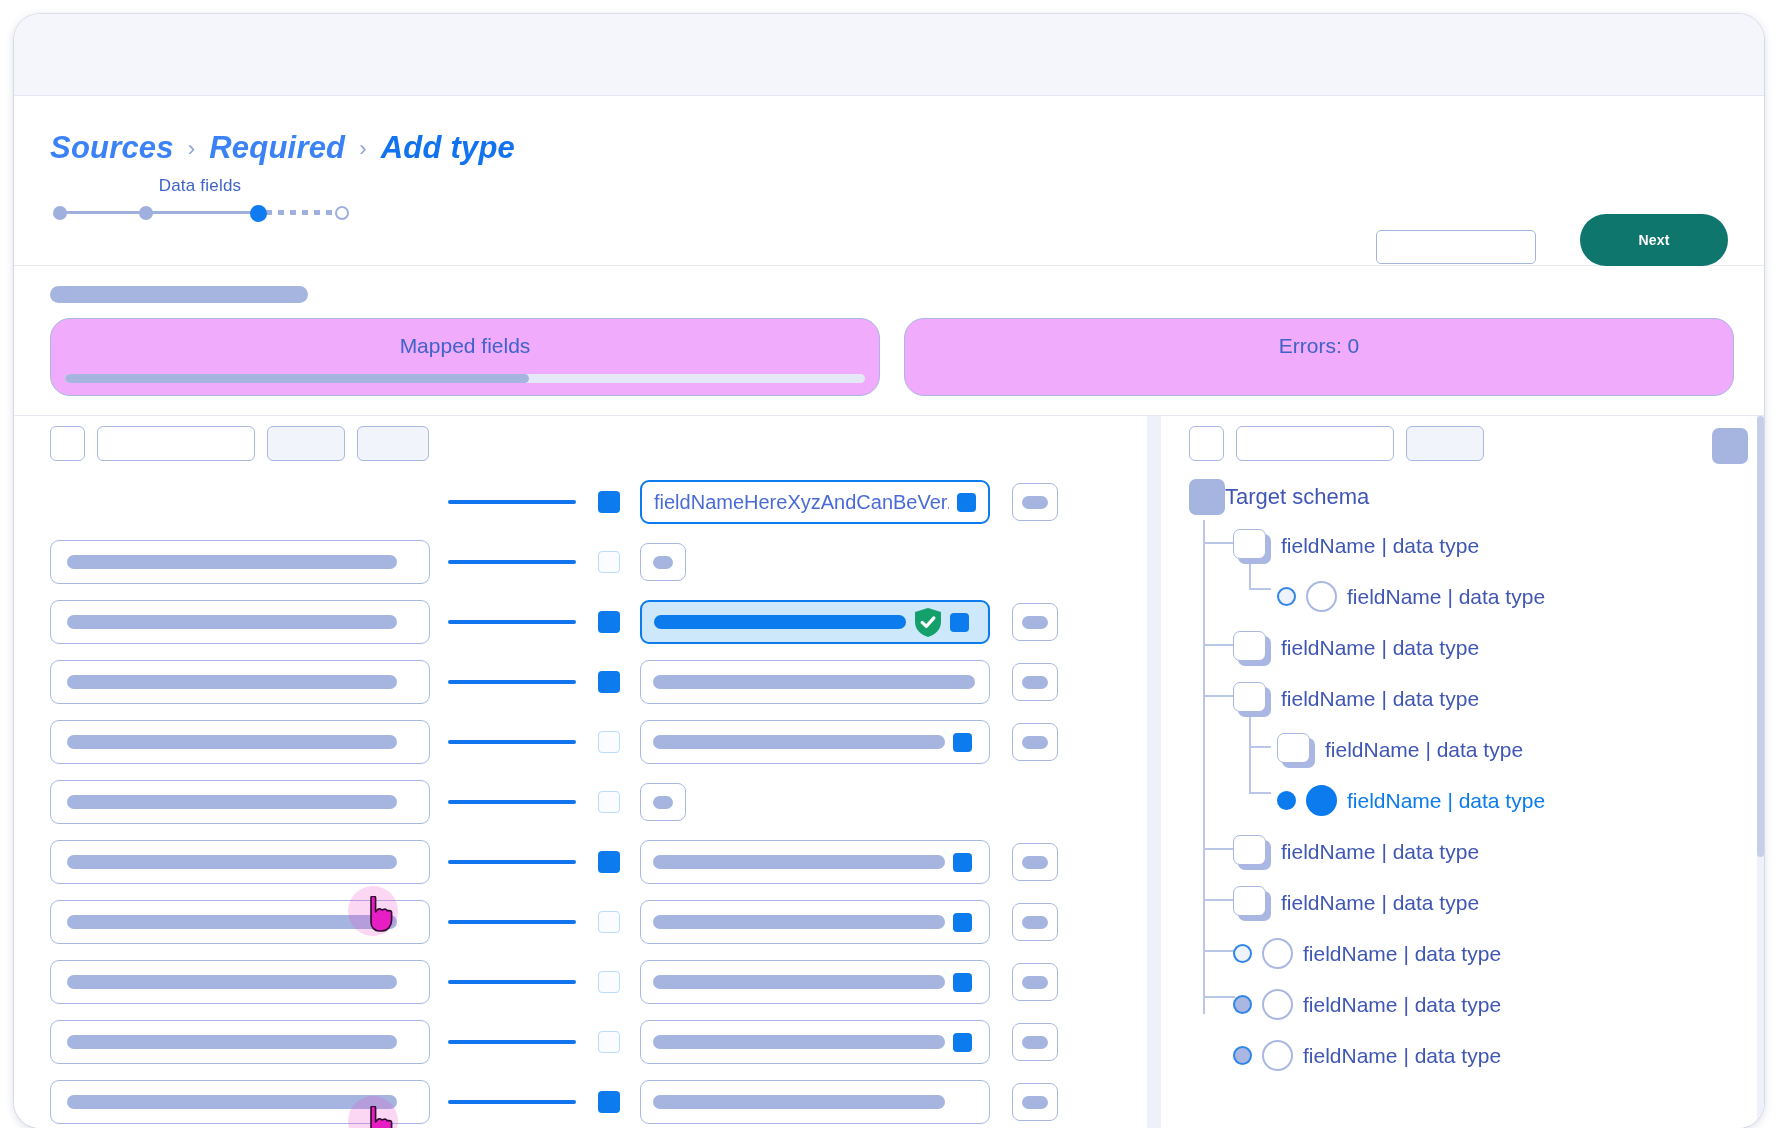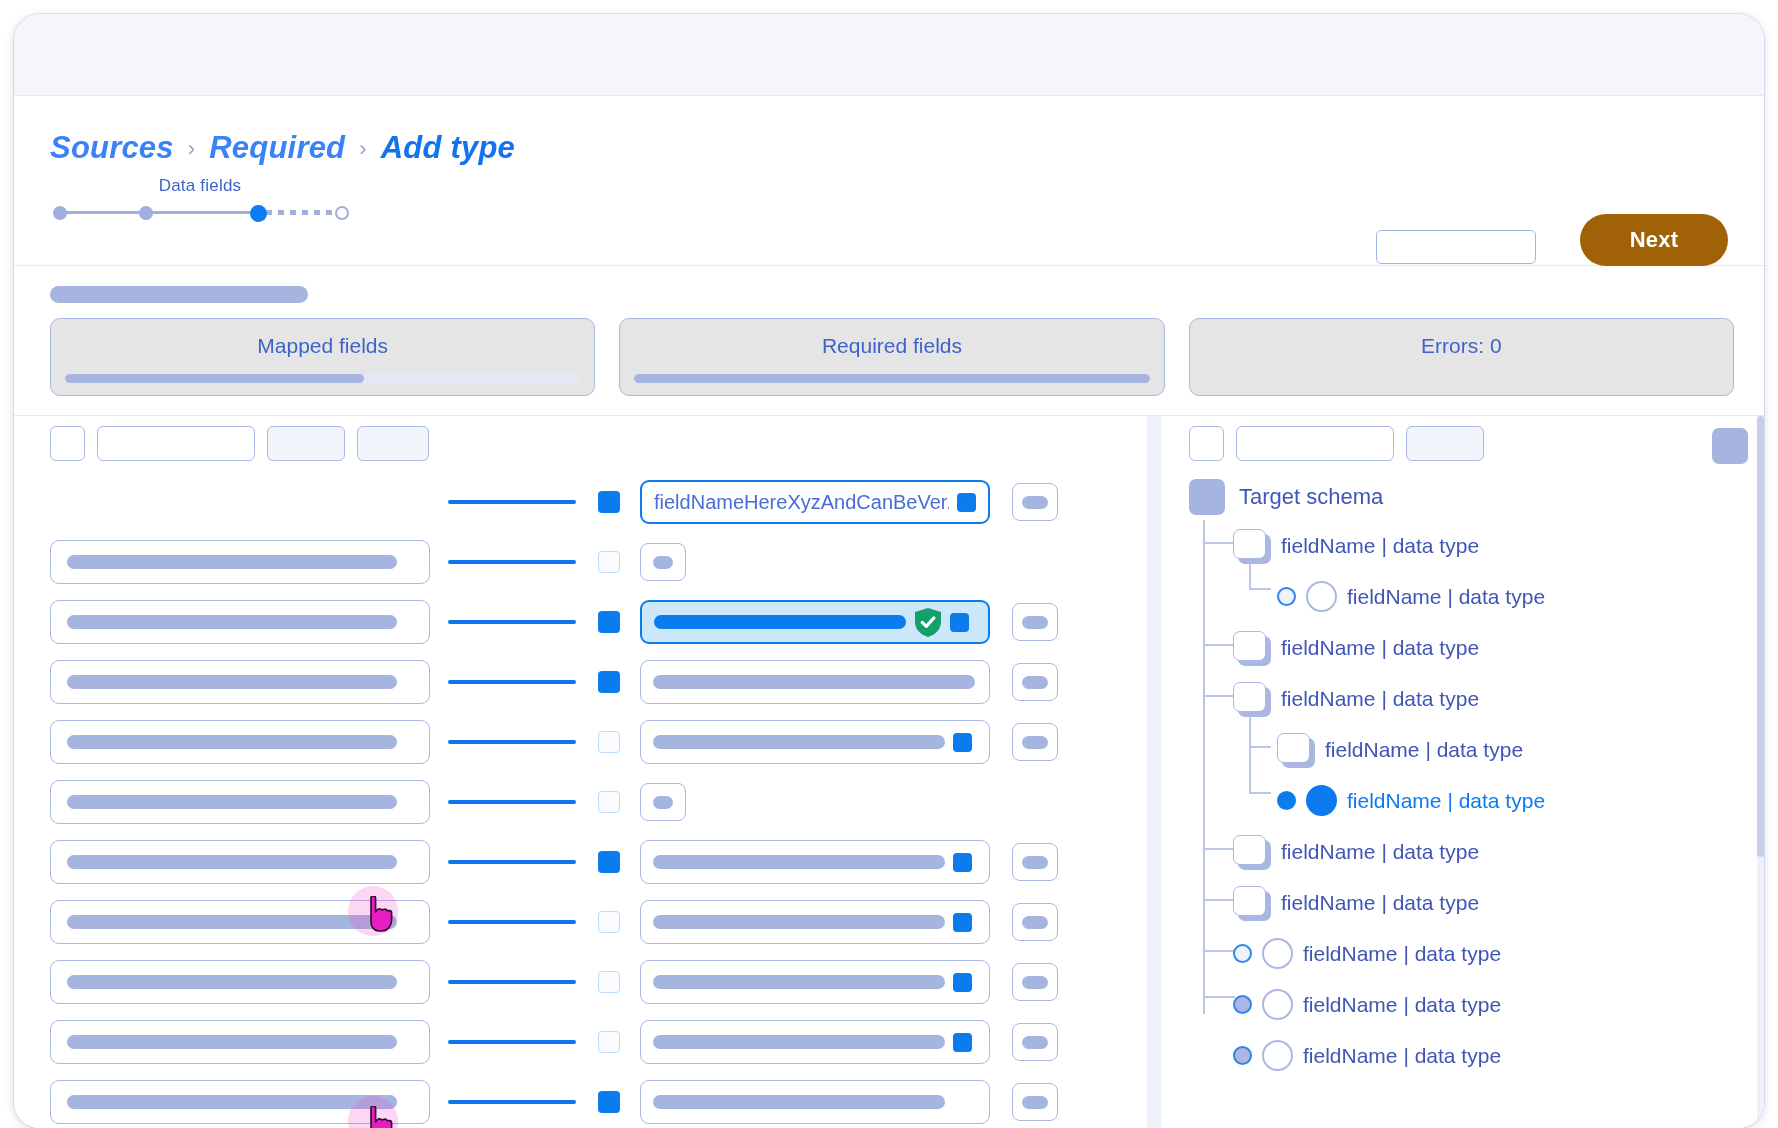--- a/index.html
+++ b/index.html
@@ -79,23 +79,23 @@
   .header-input {
     position: absolute; right: 228px; top: 134px;
     width: 160px; height: 34px;
     background: #ffffff;
     border: 1.6px solid #a4b4e0;
     border-radius: 5px;
   }
   .next-btn {
     position: absolute; right: 36px; top: 118px;
     width: 148px; height: 52px;
-    background: #a16207;
+    background: #0f766e;
     border: none; border-radius: 26px;
-    color: #ffffff; font-size: 22px; font-weight: 700;
+    color: #ffffff; font-size: 14px; font-weight: 700;
     font-family: "Liberation Sans", sans-serif;
     cursor: pointer;
     letter-spacing: .2px;
   }
 
   
   .stats {
     position: absolute; left: 0; top: 252px; right: 0; height: 150px;
     background: #ffffff;
     border-bottom: 1.5px solid #e7eaf4;
@@ -106,22 +106,22 @@
     background: #a6b4e0; border-radius: 9px;
   }
   .cards {
     position: absolute; left: 36px; top: 52px; right: 30px;
     display: flex; gap: 24px;
   }
   .card {
     flex: 1;
     height: 78px;
     border: 1.6px solid #a9b7e2;
-    border-radius: 10px;
-    background: #e5e5e5;
+    border-radius: 20px;
+    background: #f0abfc;
     position: relative;
   }
   .card-label {
     position: absolute; left: 0; right: 0; top: 15px;
     text-align: center; color: #3f63c9; font-size: 21px;
   }
   .card-bar {
     position: absolute; left: 14px; right: 14px; bottom: 12px;
     height: 9px; border-radius: 5px; background: #e5e9f7;
     overflow: hidden;
@@ -228,21 +228,21 @@
   
   .cursor { position: absolute; width: 64px; height: 64px; pointer-events: none; z-index: 40; }
   .cursor .halo {
     position: absolute; left: 0; top: 0; width: 50px; height: 50px;
     border-radius: 50%; background: rgba(236,72,200,.22);
   }
   .cursor svg { position: absolute; left: 16px; top: 10px; }
 
   
   .tree { position: absolute; left: 28px; top: 58px; right: 10px; bottom: 0; }
-  .troot { display: flex; align-items: center; height: 46px; gap: 14px; }
+  .troot { display: flex; align-items: center; height: 46px; }
   .folder-chip {
     width: 36px; height: 36px; border-radius: 7px; background: #a6b4e0; flex: none;
   }
   .troot-label { color: #3f56b5; font-size: 22px; }
   .tnode {
     position: relative; display: flex; align-items: center; gap: 10px;
     height: 51px; padding-left: 0;
   }
   .tnode .lbl { color: #3f56b5; font-size: 21px; white-space: nowrap; }
   .tnode.sel .lbl { color: #0b7bee; }
@@ -325,26 +325,20 @@
       <div class="skel-title"></div>
       <div class="cards">
 
         <div class="card">
           <div class="card-label">Mapped fields</div>
           <div class="card-bar">
               <i style="width:58%"></i>
             </div>
         </div>
 
-        <div class="card">
-          <div class="card-label">Required fields</div>
-          <div class="card-bar empty">
-              <i style="width:100%"></i>
-            </div>
-        </div>
 
 
         <div class="card">
           <div class="card-label">Errors: 0</div>
           <div class="card-bar empty">
               <i style="width:0%"></i>
             </div>
         </div>
 
       </div>

